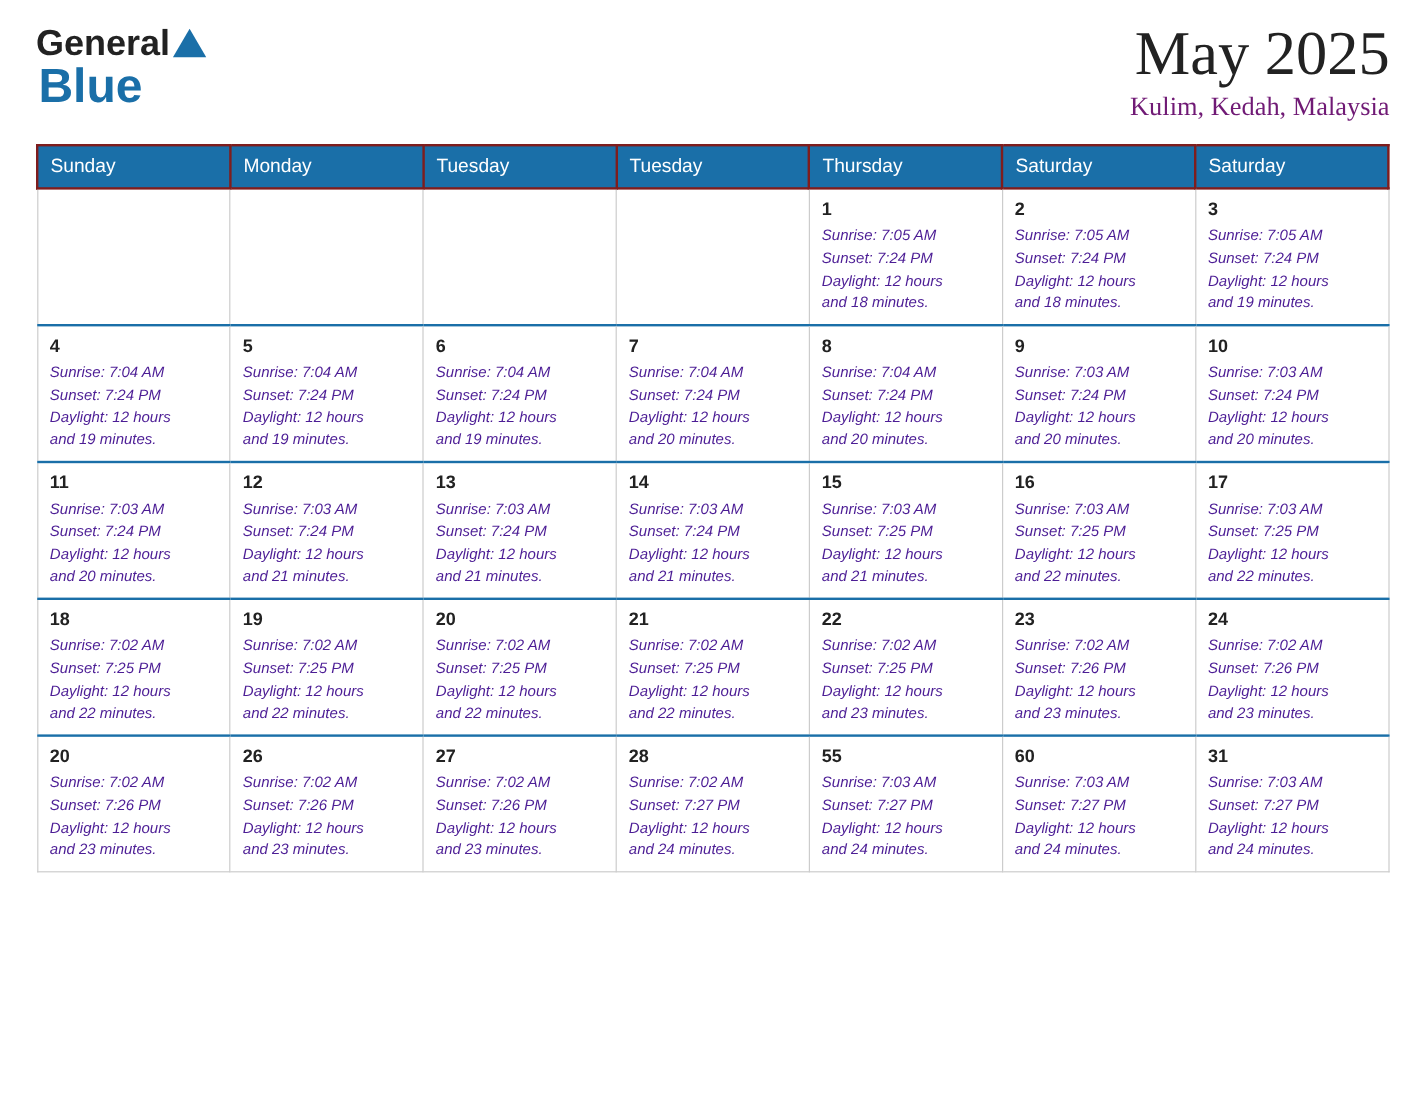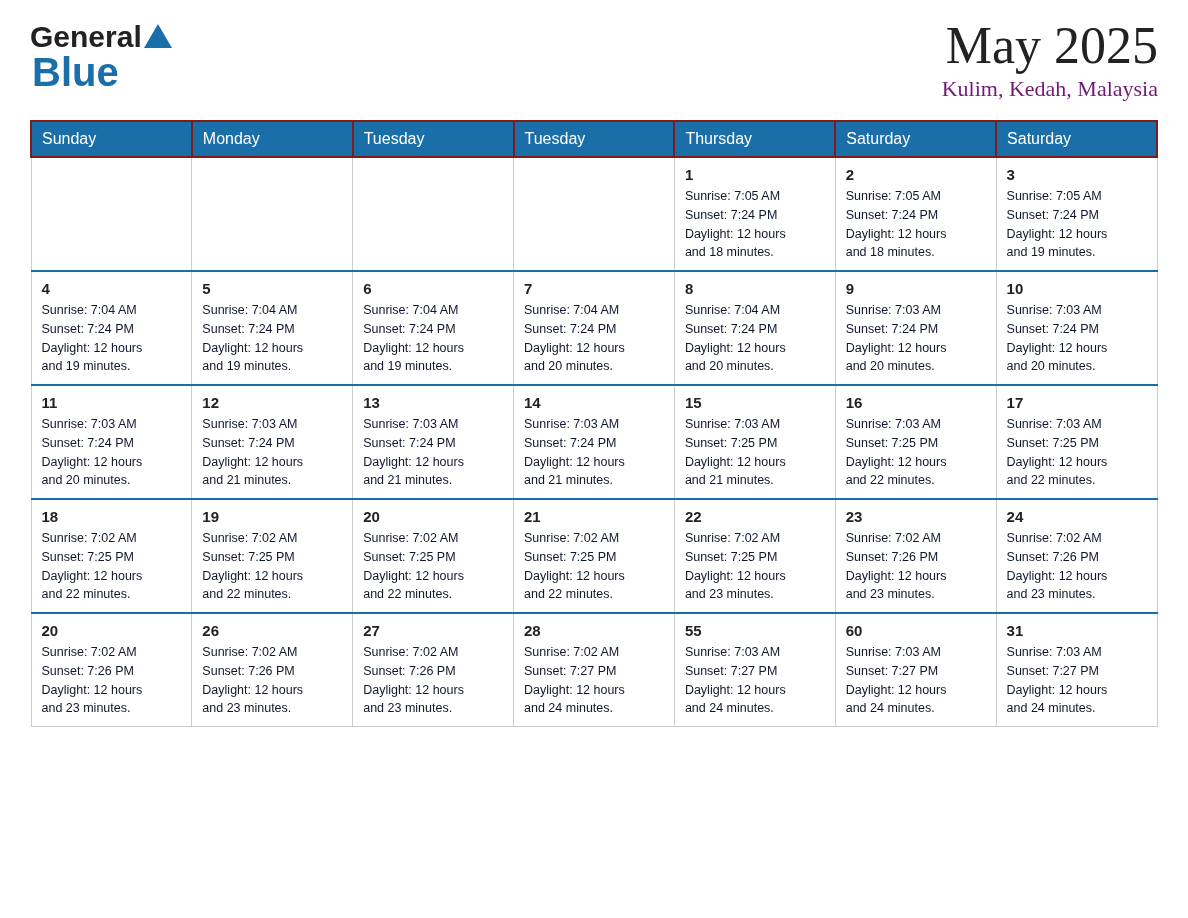--- a/index.html
+++ b/index.html
@@ -61,21 +61,22 @@
     }
     .day-number {
       font-size: 15px;
       font-weight: bold;
       margin-bottom: 4px;
       color: #222;
     }
     .day-info {
       font-size: 12.5px;
       line-height: 1.5;
-      color: #0f172a;
+      color: #4c1d95;
+      font-style: italic;
     }
     .logo-wrapper {
       display: flex;
       flex-direction: column;
       align-items: flex-start;
     }
     .logo-line1 {
       display: flex;
       align-items: center;
     }

